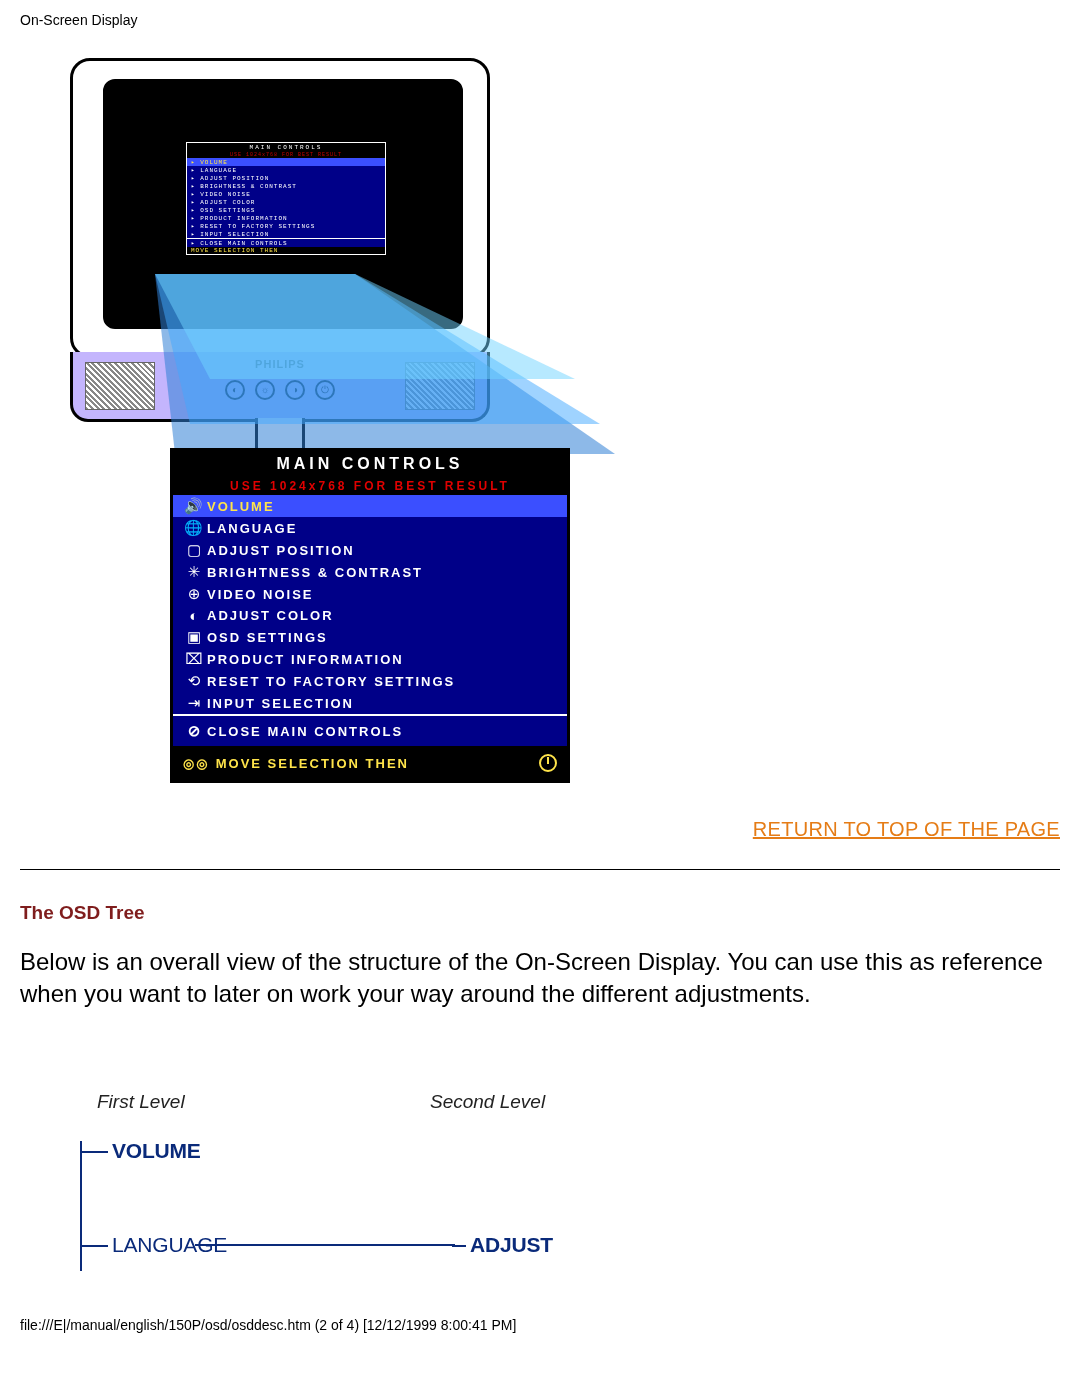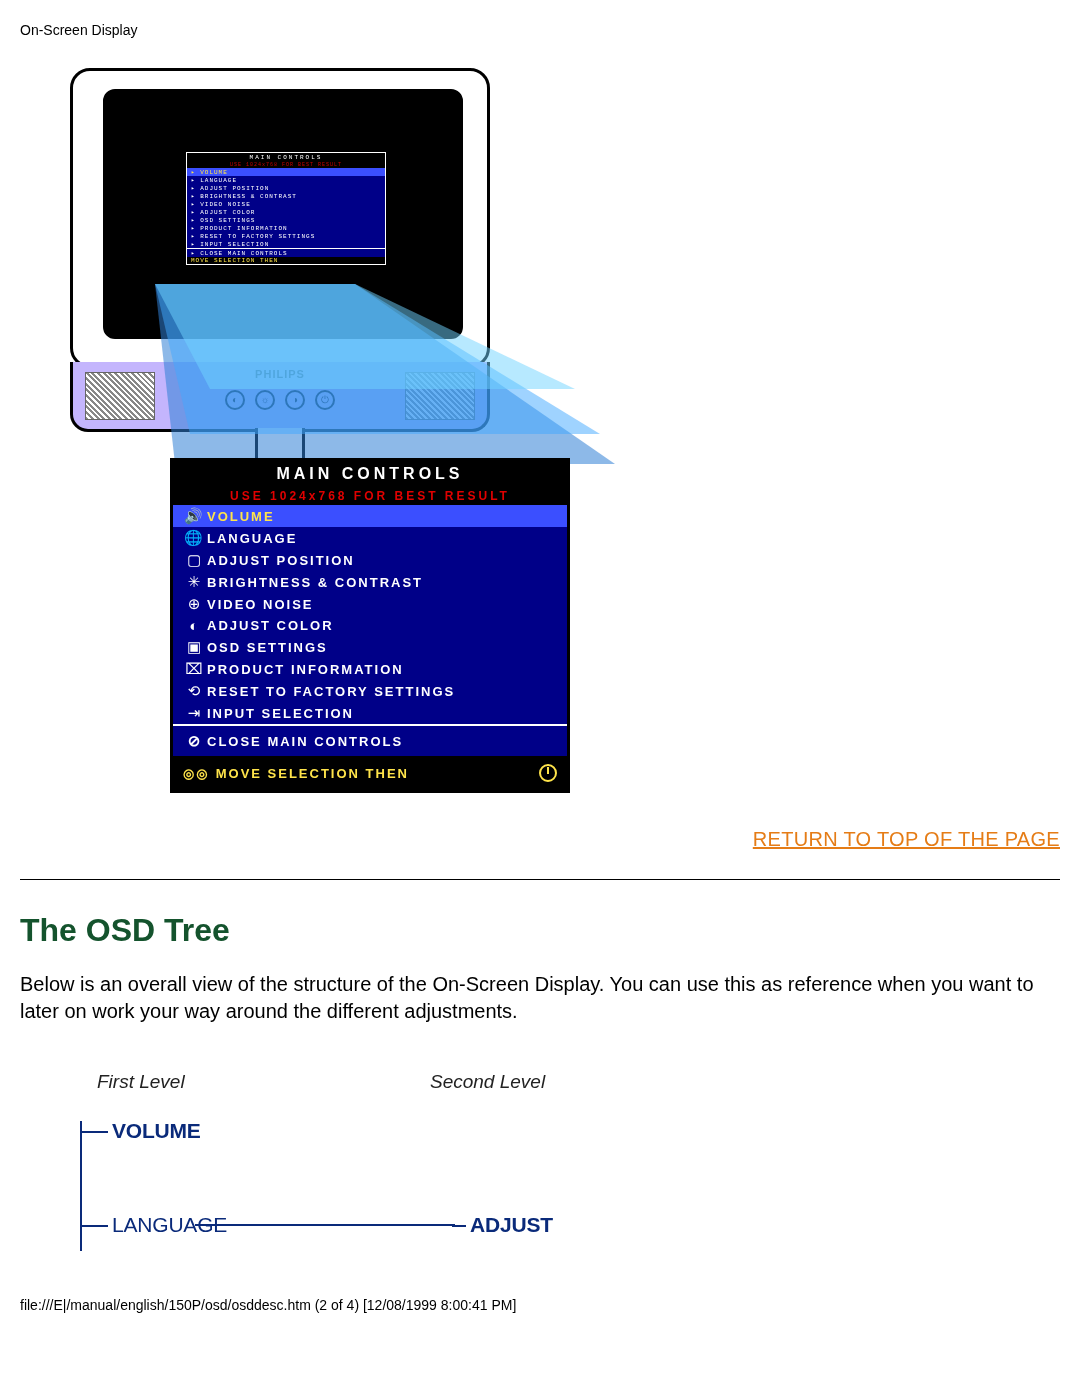--- a/index.html
+++ b/index.html
@@ -7,21 +7,20 @@
     font-family: Arial, Helvetica, sans-serif;
     background: #fff;
     width: 1080px;
     margin: 0 auto;
     padding: 12px 20px 20px 20px;
     color: #000;
   }
   .page-header {
     font-size: 14px;
     margin-bottom: 30px;
-    margin-top: 10px;
   }
   .figure-area {
     position: relative;
     margin-left: 50px;
     width: 520px;
     height: 750px;
   }
   
   .crt {
     position: absolute;
@@ -191,30 +190,30 @@
     text-decoration: underline;
     font-size: 20px;
     letter-spacing: 0.3px;
   }
   hr.sep {
     border: none;
     border-top: 1.5px solid #000;
     margin: 0 0 32px 0;
   }
   .section-title {
-    color: #14532d;
-    font-size: 32px;
+    color: #7f1d1d;
+    font-size: 19px;
     font-weight: bold;
     margin-bottom: 22px;
     margin-top: 32px;
   }
   .body-text {
-    font-size: 20px;
+    font-size: 24px;
     line-height: 1.35;
-    margin-bottom: 46px;
+    margin-bottom: 80px;
   }
 
   
   .tree {
     position: relative;
     margin-left: 40px;
     height: 180px;
     font-family: Arial, sans-serif;
   }
   .tree .col-label {
@@ -383,13 +382,13 @@
   </div>
   <div class="node n-language">
     <span class="tick"></span><span>LANGUAGE</span>
   </div>
   <div class="hline2"></div>
   <div class="node n-english">
     <span class="tick"></span><span>ADJUST</span>
   </div>
 </div>
 
-<div class="page-footer">file:///E|/manual/english/150P/osd/osddesc.htm (2 of 4) [12/08/1999 8:00:41 PM]</div>
+<div class="page-footer">file:///E|/manual/english/150P/osd/osddesc.htm (2 of 4) [12/12/1999 8:00:41 PM]</div>
 
 </body></html>

